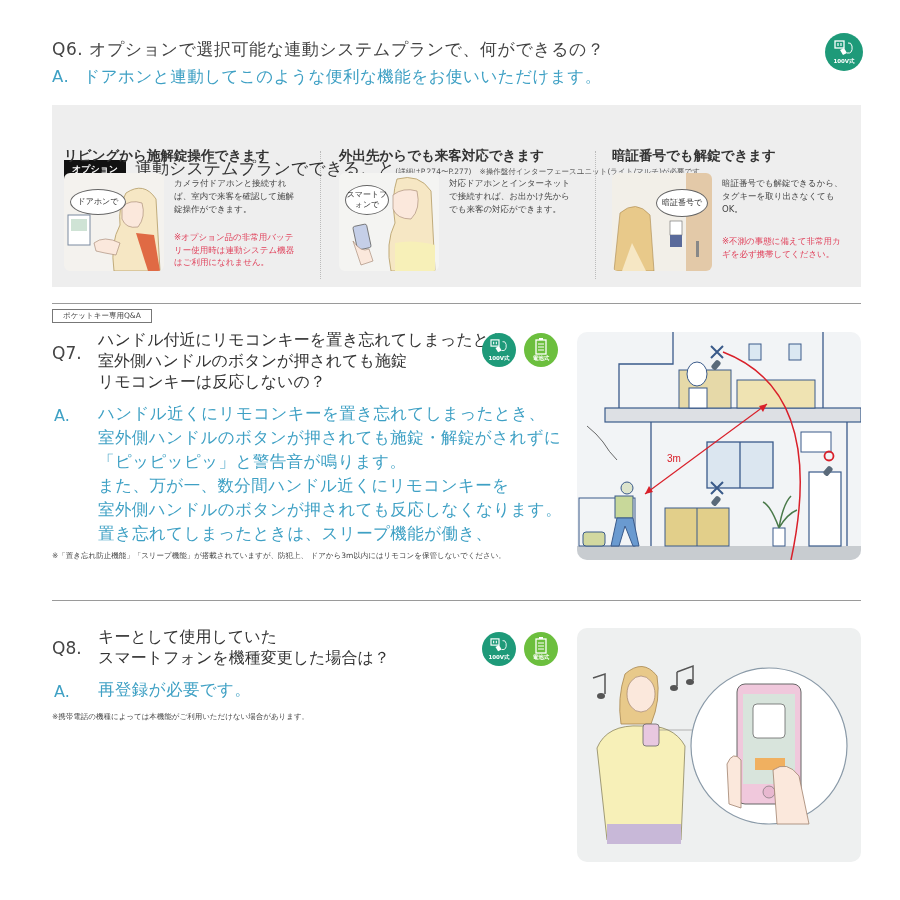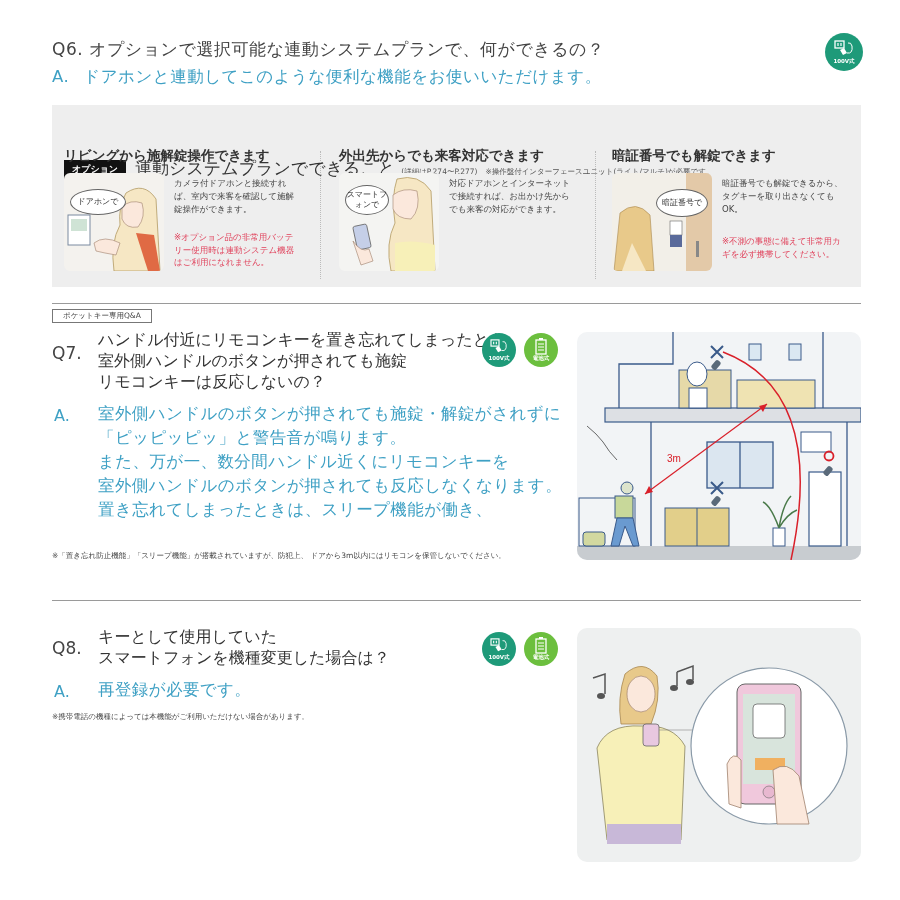--- a/index.html
+++ b/index.html
@@ -16,21 +16,21 @@
   .badge-round { width: 34px; height: 34px; border-radius: 50%; display: flex; flex-direction: column; align-items: center; justify-content: center; color: #fff; }
   .badge-round .lbl { font-size: 5.5px; line-height: 1; margin-top: 1px; font-weight: bold; }
   .badge-100v { background: #1e9a79; }
   .badge-batt { background: #6cbf3e; }
   .top-badge { left: 825px; top: 33px; width: 38px; height: 38px; }
 
   
   .opt-panel { left: 52px; top: 105px; width: 809px; height: 182px; background: #eeeeee; }
   .opt-header { left: 12px; top: 14px; display: flex; align-items: baseline; white-space: nowrap; }
   .opt-pill { background: #111; color: #fff; font-size: 9px; font-weight: bold; padding: 3px 8px; border-radius: 0; margin-right: 9px; position: relative; top: -2px; }
-  .opt-title { font-size: 17px; color: #333; margin-right: 6px; }
+  .opt-title { font-size: 17px; color: #333; margin-right: 0; }
   .opt-ref { font-size: 7.5px; color: #555; margin-right: 8px; }
   .opt-note { font-size: 7.5px; color: #555; margin-top: 48px; }
 
   .feature { top: 42px; width: 257px; height: 135px; }
   .feature h3 { font-size: 13.5px; font-weight: bold; color: #333; white-space: nowrap; }
   .feature .illus { position: absolute; top: 26px; left: 0; width: 100px; height: 98px; border-radius: 6px; overflow: hidden; }
   .feature .desc { position: absolute; top: 30px; left: 110px; width: 122px; font-size: 8.5px; line-height: 13px; color: #444; }
   .feature .warn { position: absolute; left: 110px; width: 122px; font-size: 8.5px; line-height: 12.5px; color: #e0405a; }
   .feat-divider { top: 46px; width: 0; height: 128px; border-left: 1px dotted #bbb; }
 
@@ -155,20 +155,21 @@
     <rect x="1" y="2" width="10" height="14" fill="none" stroke="#fff" stroke-width="1.3"></rect>
     <line x1="3" y1="6" x2="9" y2="6" stroke="#fff" stroke-width="1"></line>
     <line x1="3" y1="9" x2="9" y2="9" stroke="#fff" stroke-width="1"></line>
     <line x1="3" y1="12" x2="9" y2="12" stroke="#fff" stroke-width="1"></line>
   </svg>
   <span class="lbl">電池式</span>
 </div>
 
 <div class="abs a-mark2" style="left:54px; top:406px;">A.</div>
 <div class="abs" style="left:98px; top:402px;">
+  <div class="a-text">ハンドル近くにリモコンキーを置き忘れてしまったとき、</div>
   <div class="a-text">室外側ハンドルのボタンが押されても施錠・解錠がされずに</div>
   <div class="a-text">「ピッピッピッ」と警告音が鳴ります。</div>
   <div class="a-text">また、万が一、数分間ハンドル近くにリモコンキーを</div>
   <div class="a-text">室外側ハンドルのボタンが押されても反応しなくなります。</div>
   <div class="a-text">置き忘れてしまったときは、スリープ機能が働き、</div>
 </div>
 <div class="abs footnote" style="left:52px; top:551px;">※「置き忘れ防止機能」「スリープ機能」が搭載されていますが、防犯上、 ドアから3m以内にはリモコンを保管しないでください。</div>
 
 <div class="abs card" style="left:577px; top:332px; width:284px; height:228px; background:#f2f4f6;">
   <svg width="284" height="228" viewBox="0 0 284 228">

